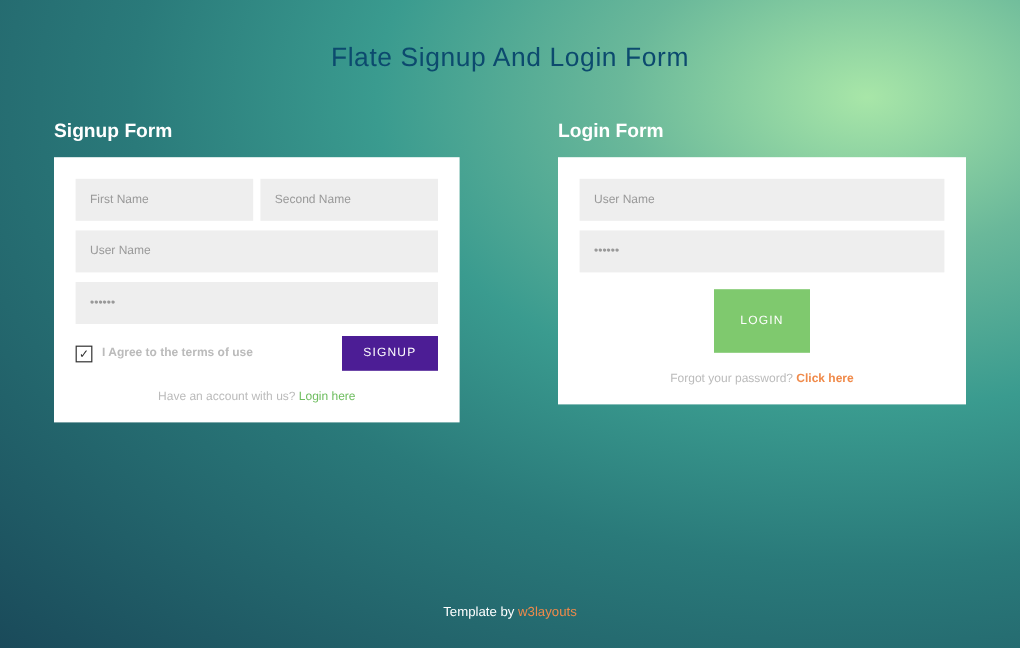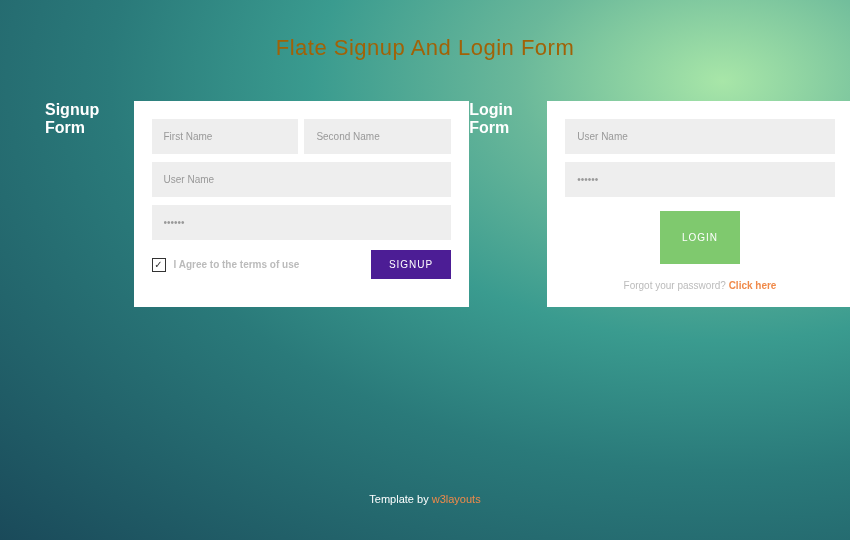--- a/index.html
+++ b/index.html
@@ -5,45 +5,45 @@
 * { margin: 0; padding: 0; box-sizing: border-box; }
 body {
   width: 850px;
   height: 540px;
   font-family: Arial, Helvetica, sans-serif;
   background: radial-gradient(ellipse at 85% 15%, #a8e6a8 0%, #6ab89a 20%, #3a9b8f 40%, #2a7a7a 60%, #1a4a5a 100%);
   overflow: hidden;
   position: relative;
 }
 .page-title {
-  color: #a16207;
+  color: #0c4a6e;
   text-align: center;
   font-size: 22px;
   font-weight: 400;
   padding-top: 35px;
   letter-spacing: 0.5px;
 }
 .forms-container {
   display: flex;
   justify-content: space-between;
   padding: 0 45px;
   margin-top: 40px;
 }
-.form-section { display: flex; flex-direction: row; }
+.form-section { display: flex; flex-direction: column; }
 .form-heading {
   color: #ffffff;
   font-size: 16px;
   font-weight: 600;
   margin-bottom: 12px;
 }
 .card {
   background: #ffffff;
   padding: 18px 18px 16px 18px;
 }
-.signup-card { width: 370px; }
+.signup-card { width: 338px; }
 .login-card { width: 340px; }
 .row { display: flex; gap: 6px; margin-bottom: 8px; }
 .field {
   background: #eeeeee;
   border: none;
   padding: 12px 12px;
   font-size: 10px;
   color: #999999;
   width: 100%;
   font-family: inherit;
@@ -93,21 +93,21 @@
 .bottom-text {
   text-align: center;
   font-size: 10px;
   color: #bbbbbb;
   margin-top: 16px;
 }
 .link-green { color: #6ebd5f; cursor: pointer; }
 .link-orange { color: #f08a4a; cursor: pointer; font-weight: 700; }
 .footer {
   position: absolute;
-  bottom: 35px;
+  bottom: 24px;
   width: 100%;
   text-align: center;
   font-size: 11px;
   color: #ffffff;
   margin-top: 13px;
 }
 .footer .link-orange { font-weight: 400; }
 </style>
 </head>
 <body>
@@ -129,20 +129,23 @@
       <div class="row">
         <input class="field" type="password" placeholder="••••••" style="">
       </div>
       <div class="terms-row">
         <div class="terms-left">
           <div class="checkbox">✓</div>
           <span class="terms-text">I Agree to the terms of use</span>
         </div>
         <button class="btn-orange">SIGNUP</button>
       </div>
+      <div class="bottom-text">
+        <span>Have an account with us?  </span><span class="link-green">Login here</span>
+      </div>
     </div>
   </div>
 
   <div class="form-section">
     <div class="form-heading">Login Form</div>
     <div class="card login-card">
       <div class="row">
         <input class="field" placeholder="User Name" style="">
       </div>
       <div class="row">

